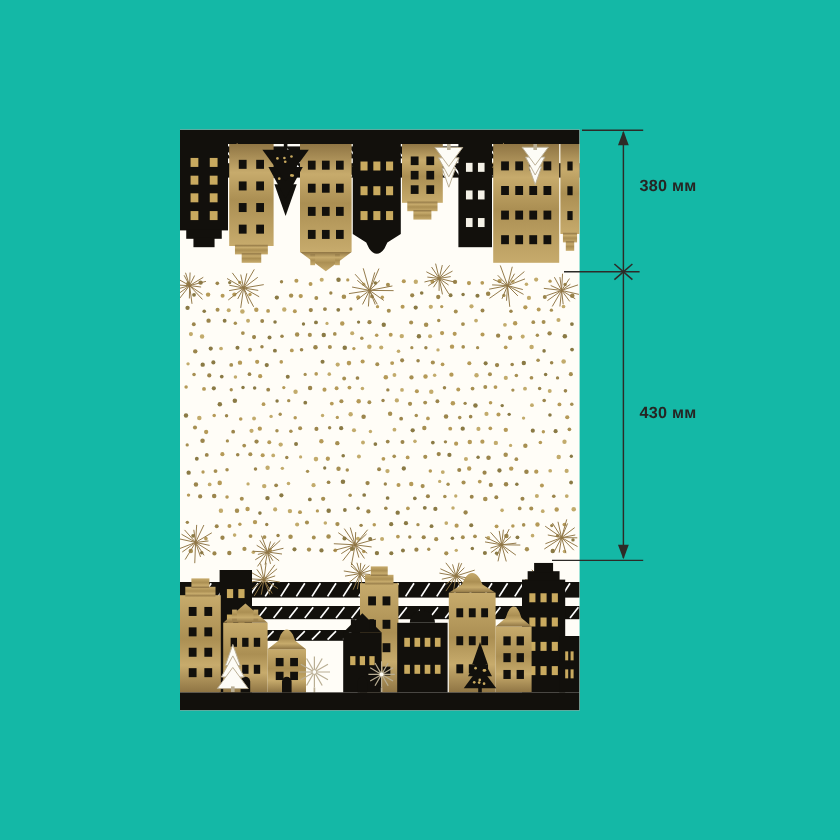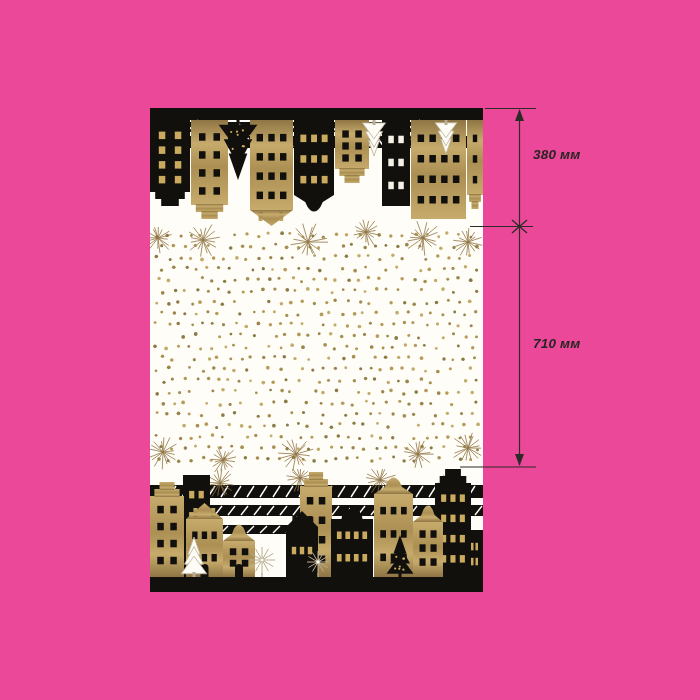--- a/index.html
+++ b/index.html
@@ -1,17 +1,17 @@
 <!DOCTYPE html>
 <html><head>
 <meta charset="utf-8">
 <style>
   html,body{margin:0;padding:0;background:#ffffff;}
   body{font-family:"Liberation Sans", sans-serif;}
-  .stage{position:relative;width:700px;height:700px;background:#ec4899;overflow:hidden;font-style:italic;}
+  .stage{position:relative;width:700px;height:700px;background:#14b8a6;overflow:hidden;}
   .fabric{position:absolute;left:150px;top:108px;width:333px;height:484px;background:#fffdf7;}
   .layer{position:absolute;left:0;}
   .dots-layer{top:0;width:333px;height:484px;}
   .band{width:333px;}
   .band-top{top:0;height:120px;}
   .band-bottom{top:361px;height:123px;}
   .dims-svg{position:absolute;left:0;top:0;width:700px;height:700px;pointer-events:none;}
   .dim-label{position:absolute;font-size:13.5px;font-weight:700;color:#262523;letter-spacing:0.2px;white-space:nowrap;}
   .dim-label-a{left:533px;top:147px;}
   .dim-label-b{left:533px;top:336px;}
@@ -1256,15 +1256,15 @@
       <line x1="470" y1="226.5" x2="533" y2="226.5" stroke="#2d2b28" stroke-width="1.2"></line>
       <line x1="460" y1="467" x2="536" y2="467" stroke="#2d2b28" stroke-width="1.2"></line>
       <line x1="519.5" y1="110" x2="519.5" y2="465" stroke="#2d2b28" stroke-width="1.2"></line>
       <polygon points="519.5,109 515,121 524,121" fill="#2d2b28"></polygon>
       <polygon points="519.5,466 515,454 524,454" fill="#2d2b28"></polygon>
       <line x1="512" y1="220" x2="527" y2="233" stroke="#2d2b28" stroke-width="1.3"></line>
       <line x1="527" y1="220" x2="512" y2="233" stroke="#2d2b28" stroke-width="1.3"></line>
     </svg>
 
   <div class="dim-label dim-label-a">380 мм</div>
-  <div class="dim-label dim-label-b">710 мм</div>
+  <div class="dim-label dim-label-b">430 мм</div>
 
 </div>
 
 </body></html>

